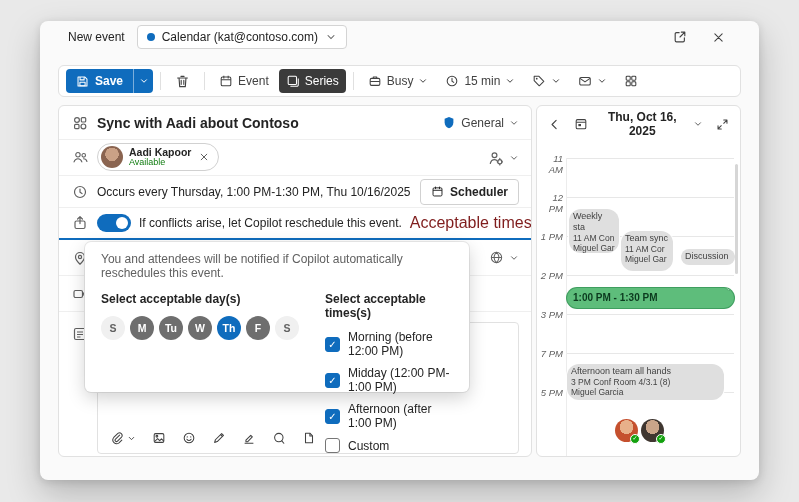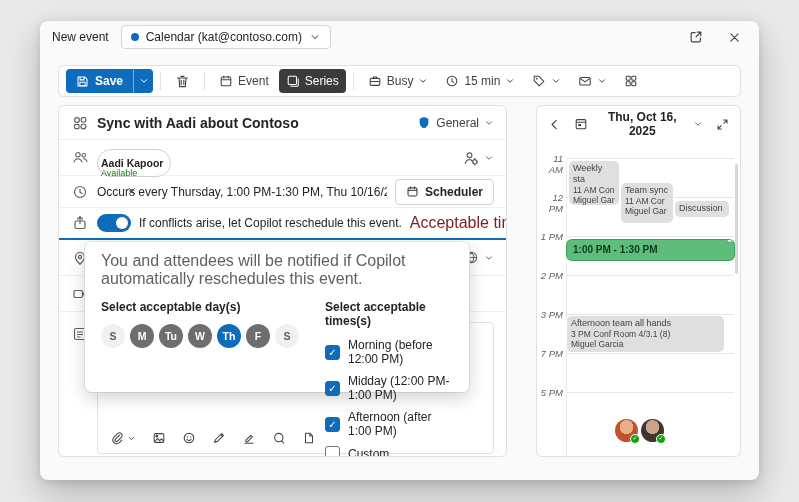--- a/index.html
+++ b/index.html
@@ -4,21 +4,21 @@
 <style>
   * { margin:0; padding:0; box-sizing:border-box; }
   html,body { width:799px; height:502px; }
   body { background:#e9e9e9; font-family:"Liberation Sans",sans-serif; color:#242424; overflow:hidden; position:relative; }
 
   .window { position:absolute; left:40px; top:21px; width:719px; height:459px;
     background:#fafafa; border-radius:8px;
     box-shadow:0 14px 34px rgba(0,0,0,.22), 0 2px 8px rgba(0,0,0,.12); }
 
   
-  .titlebar { display:flex; align-items:center; height:32px; padding:0 12px; gap:12px; }
+  .titlebar { display:flex; align-items:center; height:32px; padding:0 28px; gap:12px; }
   .wtitle { font-size:12px; color:#242424; }
   .cal-pill { display:flex; align-items:center; gap:7px; height:24px; padding:0 9px;
     background:#fff; border:1px solid #d4d4d4; border-radius:4px; font-size:12px; min-width:200px; }
   .dot { width:8px; height:8px; border-radius:50%; background:#0f6cbd; flex:none; }
   .pill-chev { margin-left:auto; }
   .tb-spacer { flex:1; }
   .winbtn { width:26px; height:26px; display:flex; align-items:center; justify-content:center;
     border-radius:4px; color:#424242; background:transparent; border:none; cursor:pointer; }
 
   .ic { display:inline-flex; flex:none; }
@@ -31,38 +31,38 @@
   .save-main { display:flex; align-items:center; gap:6px; background:#0f6cbd; color:#fff;
     border:none; padding:0 10px; font-size:12px; font-weight:bold; cursor:pointer; font-family:inherit; }
   .save-dd { width:20px; background:#0f6cbd; color:#fff; border:none; border-left:1px solid rgba(255,255,255,.45);
     display:flex; align-items:center; justify-content:center; cursor:pointer; }
   .cmd-btn { display:flex; align-items:center; gap:5px; height:24px; padding:0 7px; border:none;
     background:transparent; border-radius:4px; color:#424242; font-size:12px; cursor:pointer; font-family:inherit; }
   .cmd-btn.selected { background:#3b3b3b; color:#fff; }
   .vdiv { width:1px; height:18px; background:#e0e0e0; margin:0 4px; flex:none; }
 
   
-  .main { display:flex; gap:29px; padding:0 18px; height:352px; }
+  .main { display:flex; gap:4px; padding:0 18px; height:352px; }
   .formcard { position:relative; flex:1; background:#fff; border:1px solid #e1e1e1; border-radius:6px; overflow:hidden; }
   .frow { display:flex; align-items:center; gap:8px; padding:0 12px; border-bottom:1px solid #efefef; }
   .r-title { height:34px; }
   .r-att { height:36px; }
   .r-rec { height:32px; }
   .r-cop { height:32px; border-bottom:2px solid #0f6cbd; }
   .r-loc, .r-cam { height:36px; }
   .r-desc { align-items:flex-start; border-bottom:none; padding-top:8px; height:auto; }
   .rowicon { color:#616161; width:18px; display:flex; justify-content:center; flex:none; }
   .grow { flex:1; min-width:0; }
 
   .ev-title { font-size:14px; font-weight:bold; white-space:nowrap; }
   .sens { display:flex; align-items:center; gap:5px; font-size:12px; color:#424242;
     background:transparent; border:none; cursor:pointer; font-family:inherit; }
 
   .chip { display:inline-flex; align-items:center; gap:6px; height:28px; padding:2px 7px 2px 3px;
-    border:1px solid #d1d1d1; border-radius:16px; background:#fff;flex-direction:column; }
+    border:1px solid #d1d1d1; border-radius:16px; background:#fff; }
   .chip-av { width:22px; height:22px; border-radius:50%;
     background:radial-gradient(circle at 50% 38%, #caa186 0 38%, #8a6450 39% 100%); }
   .chip-col { line-height:1.05; }
   .chip-name { font-size:10.5px; font-weight:bold; }
   .chip-status { font-size:9px; color:#107c10; }
   .chip-x { border:none; background:none; color:#616161; cursor:pointer; display:flex; padding:2px; }
 
   .rec-text { font-size:12px; color:#242424; white-space:nowrap; overflow:hidden; }
   .sched-btn { display:flex; align-items:center; gap:6px; height:26px; padding:0 10px;
     border:1px solid #d1d1d1; border-radius:4px; background:#fff; font-size:12px; font-weight:bold;
@@ -78,21 +78,21 @@
     display:flex; flex-direction:column; }
   .desc-area { flex:1; }
   .desc-tools { display:flex; align-items:center; gap:12px; padding:6px 10px; color:#424242; }
   .desc-tools .tbtn { display:flex; align-items:center; gap:3px; background:none; border:none;
     color:#424242; cursor:pointer; padding:2px; }
 
   
   .popup { position:absolute; left:26px; top:136px; width:384px; height:150px; background:#fff;
     border-radius:6px; box-shadow:0 6px 18px rgba(0,0,0,.18), 0 0 0 1px #ececec; z-index:20;
     padding:10px 16px 12px; }
-  .pop-notice { font-size:16px; color:#616161; margin-bottom:12px; }
+  .pop-notice { font-size:12px; color:#616161; margin-bottom:12px; }
   .pop-cols { display:flex; gap:26px; }
   .pop-label { font-size:12px; font-weight:bold; margin-bottom:10px; }
   .days { display:flex; gap:5px; }
   .day { width:24px; height:24px; border-radius:50%; border:none; font-size:10.5px; font-weight:bold;
     display:flex; align-items:center; justify-content:center; cursor:pointer; font-family:inherit; }
   .day.off { background:#f0f0f0; color:#616161; }
   .day.on { background:#6e6e6e; color:#fff; }
   .day.accent { background:#0f6cbd; color:#fff; }
   .time-row { display:flex; align-items:center; gap:8px; margin-bottom:8px; font-size:12px; cursor:pointer; }
   .cb { width:15px; height:15px; border-radius:3px; border:1px solid #767676; background:#fff;
@@ -105,26 +105,26 @@
   .ag-ibtn { width:24px; height:24px; display:flex; align-items:center; justify-content:center;
     border:none; background:none; color:#424242; border-radius:4px; cursor:pointer; }
   .ag-date { display:flex; align-items:center; gap:5px; font-size:12px; font-weight:bold;
     background:none; border:none; cursor:pointer; font-family:inherit; color:#242424; }
   .ag-grid { position:absolute; left:0; top:52px; right:0; bottom:0; }
   .hour-row { position:absolute; left:0; right:6px; height:39px; }
   .hr-label { position:absolute; left:0; top:-5px; width:26px; text-align:right; font-size:9.5px; color:#616161;font-style:italic; }
   .hr-line { position:absolute; left:30px; right:0; top:0; border-top:1px solid #e7e7e7; }
   .vline { position:absolute; left:29px; top:0; bottom:0; width:1px; background:#ececec; }
 
-  .agev { position:absolute; background:#dfdfdf; border-radius:5px; box-shadow:0 0 0 1px #fff;
-    padding:2px 4px; font-size:8.5px; color:#424242; overflow:hidden; line-height:1.2; cursor:pointer; }
+  .agev { position:absolute; background:#dfdfdf; border-radius:12px; box-shadow:0 0 0 1px #fff;
+    padding:2px 4px; font-size:8.5px; color:#424242; overflow:hidden; line-height:1.2; cursor:pointer;margin-top:48px; }
   .agev .t { font-size:9px; }
   .ev-weekly { left:32px; top:3px; width:50px; height:44px; }
   .ev-team { left:84px; top:25px; width:52px; height:40px; }
-  .ev-disc { left:138px; top:43px; width:54px; height:16px; }
+  .ev-disc { left:144px; top:43px; width:54px; height:16px; }
   .ev-mkt { left:30px; top:158px; width:157px; height:36px; }
   .ev-sel { left:30px; top:82px; width:167px; height:20px; background:#5ebd7b;
     box-shadow:0 0 0 1px #3f9e5f; color:#0b3a1e; font-weight:bold; font-size:10px;
     display:flex; align-items:center; padding:0 6px; }
   .handle { position:absolute; width:8px; height:8px; border-radius:50%; background:#fff;
     border:1.5px solid #3f9e5f; }
   .h-top { top:-5px; right:0px; }
   .h-bot { bottom:-5px; left:-4px; }
 
   .ag-people { position:absolute; left:78px; bottom:14px; display:flex; gap:3px; }

